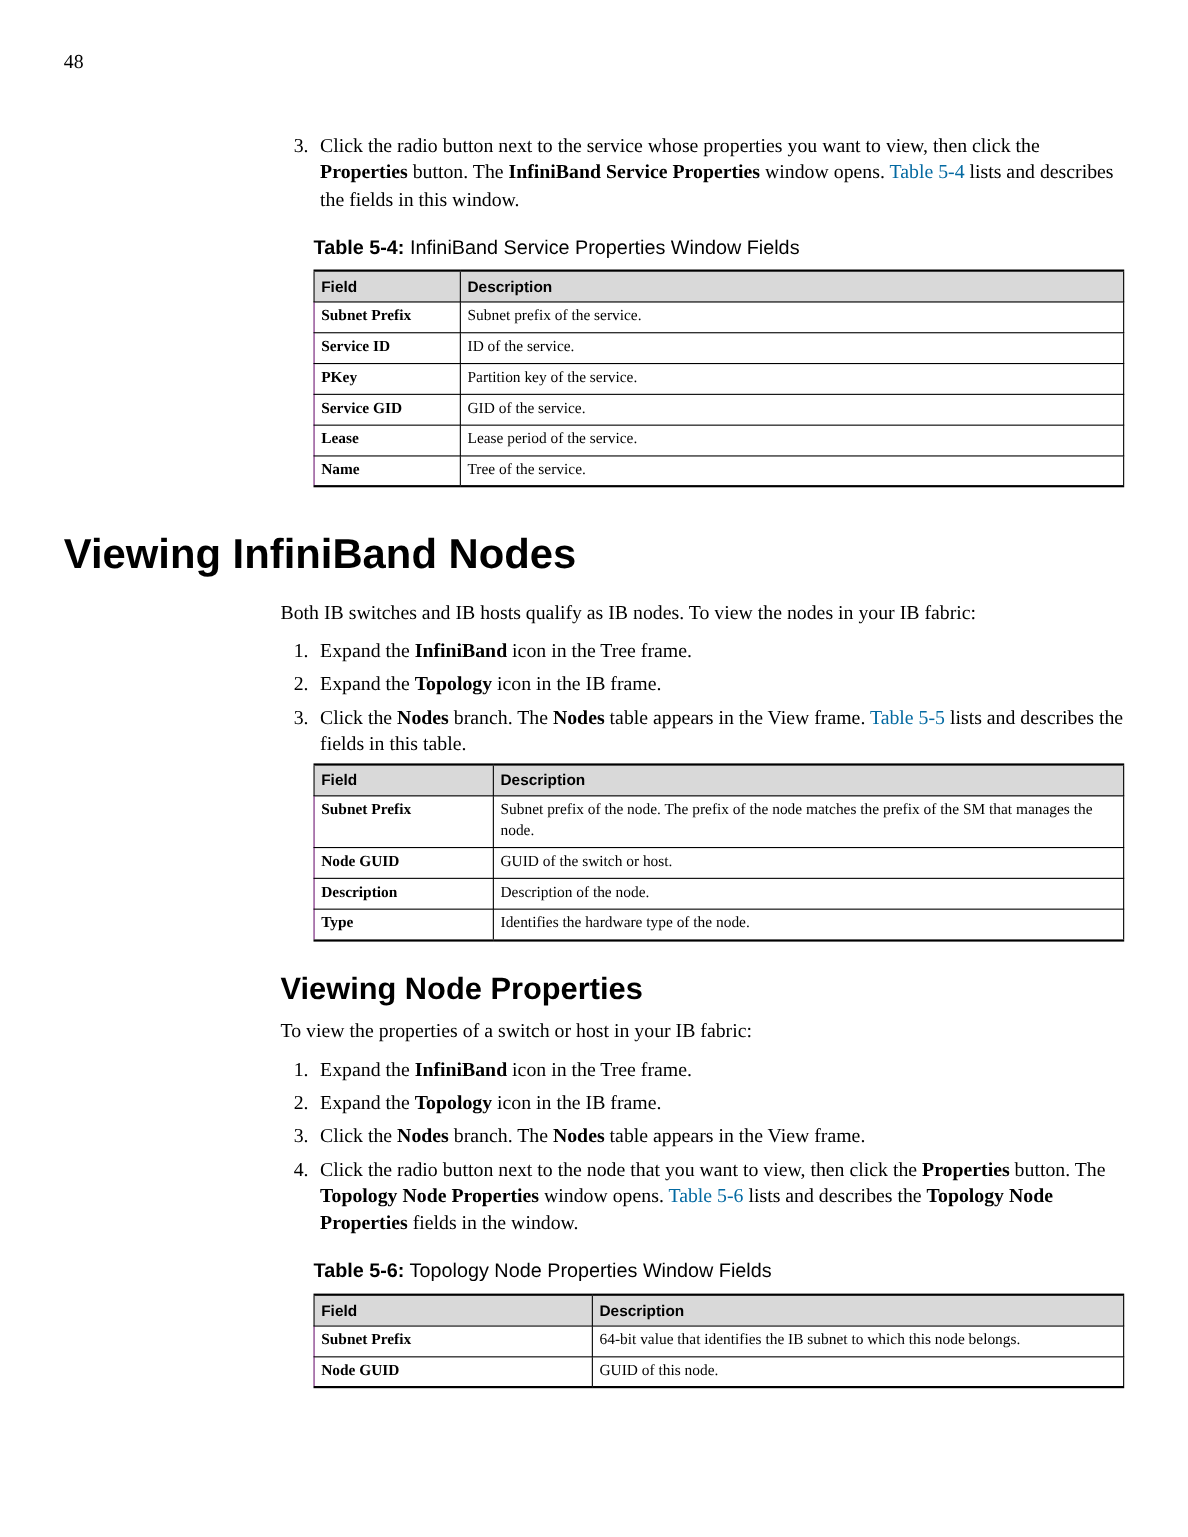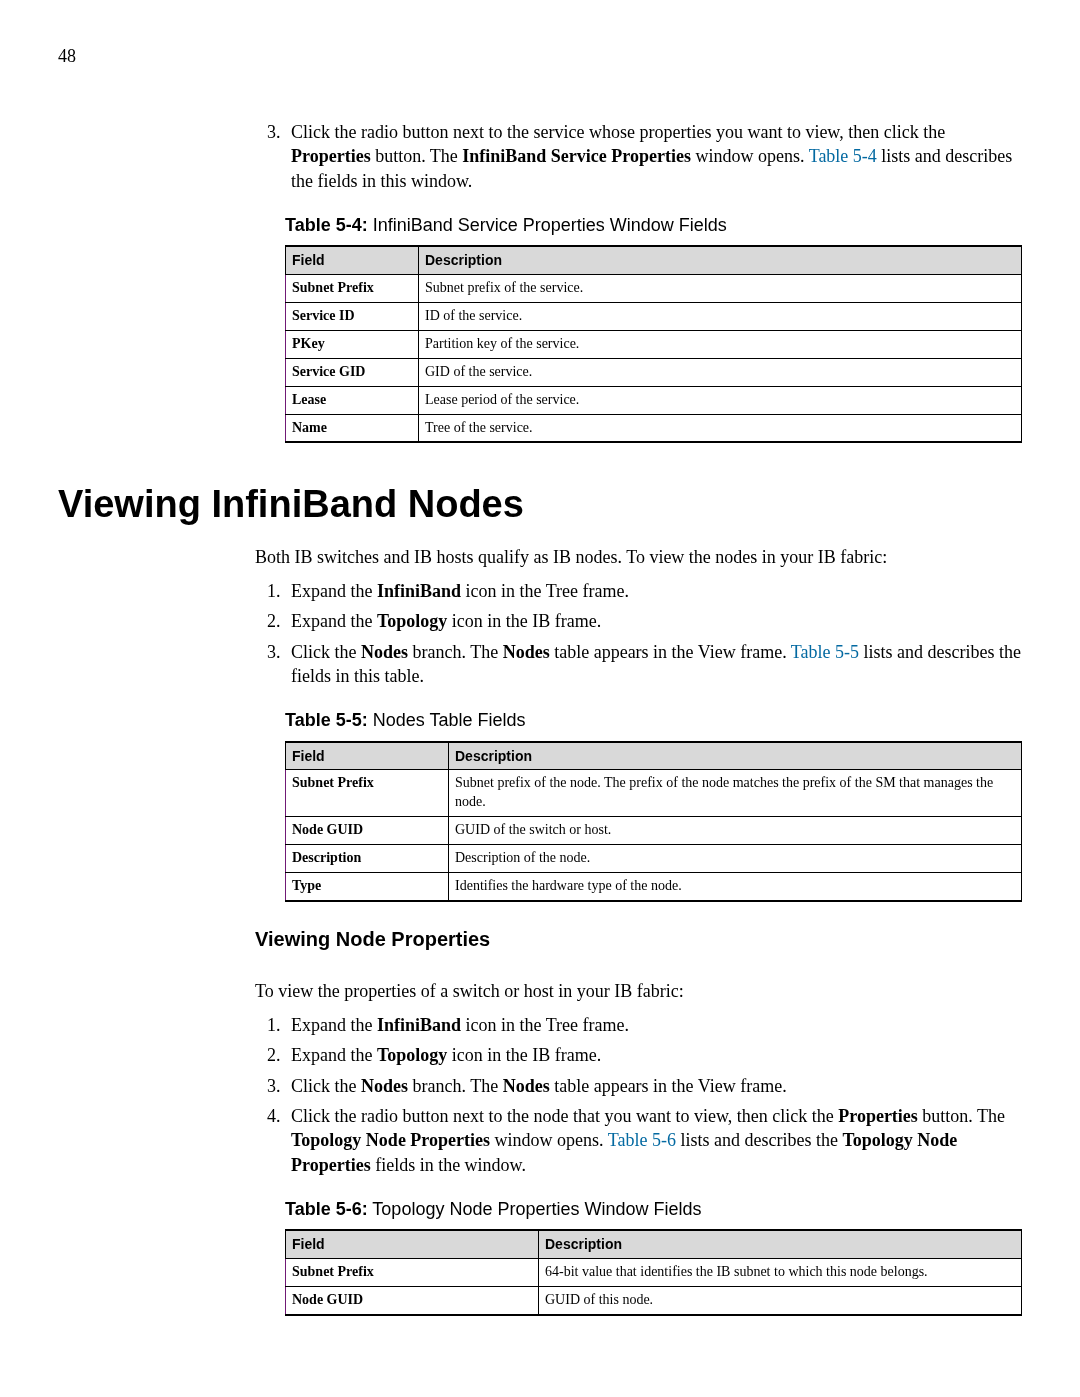--- a/index.html
+++ b/index.html
@@ -79,22 +79,22 @@
   .t3 td.field-name { width: 240px; }
   h1.section {
     font-family: Arial, Helvetica, sans-serif;
     font-weight: bold;
     font-size: 38px;
     margin: 36px 0 14px 0;
   }
   h2.subsection {
     font-family: Arial, Helvetica, sans-serif;
     font-weight: bold;
-    font-size: 20px;
-    margin: 24px 0 26px 0;
+    font-size: 28px;
+    margin: 24px 0 8px 0;
     margin-left: 197px;
   }
   p.intro {
     margin: 8px 0 10px 0;
   }
   .link {
     color: #0369a1;
   }
   .bold {
     font-weight: bold;
@@ -167,23 +167,20 @@
           <span>Expand the </span><span class="bold">InfiniBand</span><span> icon in the Tree frame.</span>
         </li>
         <li>
           <span>Expand the </span><span class="bold">Topology</span><span> icon in the IB frame.</span>
         </li>
         <li>
           <span>Click the </span><span class="bold">Nodes</span><span> branch. The </span><span class="bold">Nodes</span><span> table appears in the View frame. </span><span class="link">Table 5-5</span><span> lists and describes the fields in this table.</span>
         </li>
       </ol>
 
-      <div class="caption" style="margin-left:30px;">
-        <span class="label">Table 5-5:</span><span> Nodes Table Fields</span>
-      </div>
 
       <table class="fields t2" style="margin-left:30px; width:calc(100% - 30px);">
         <thead>
           <tr>
             <th>Field</th>
             <th>Description</th>
           </tr>
         </thead>
         <tbody>
           <tr>

